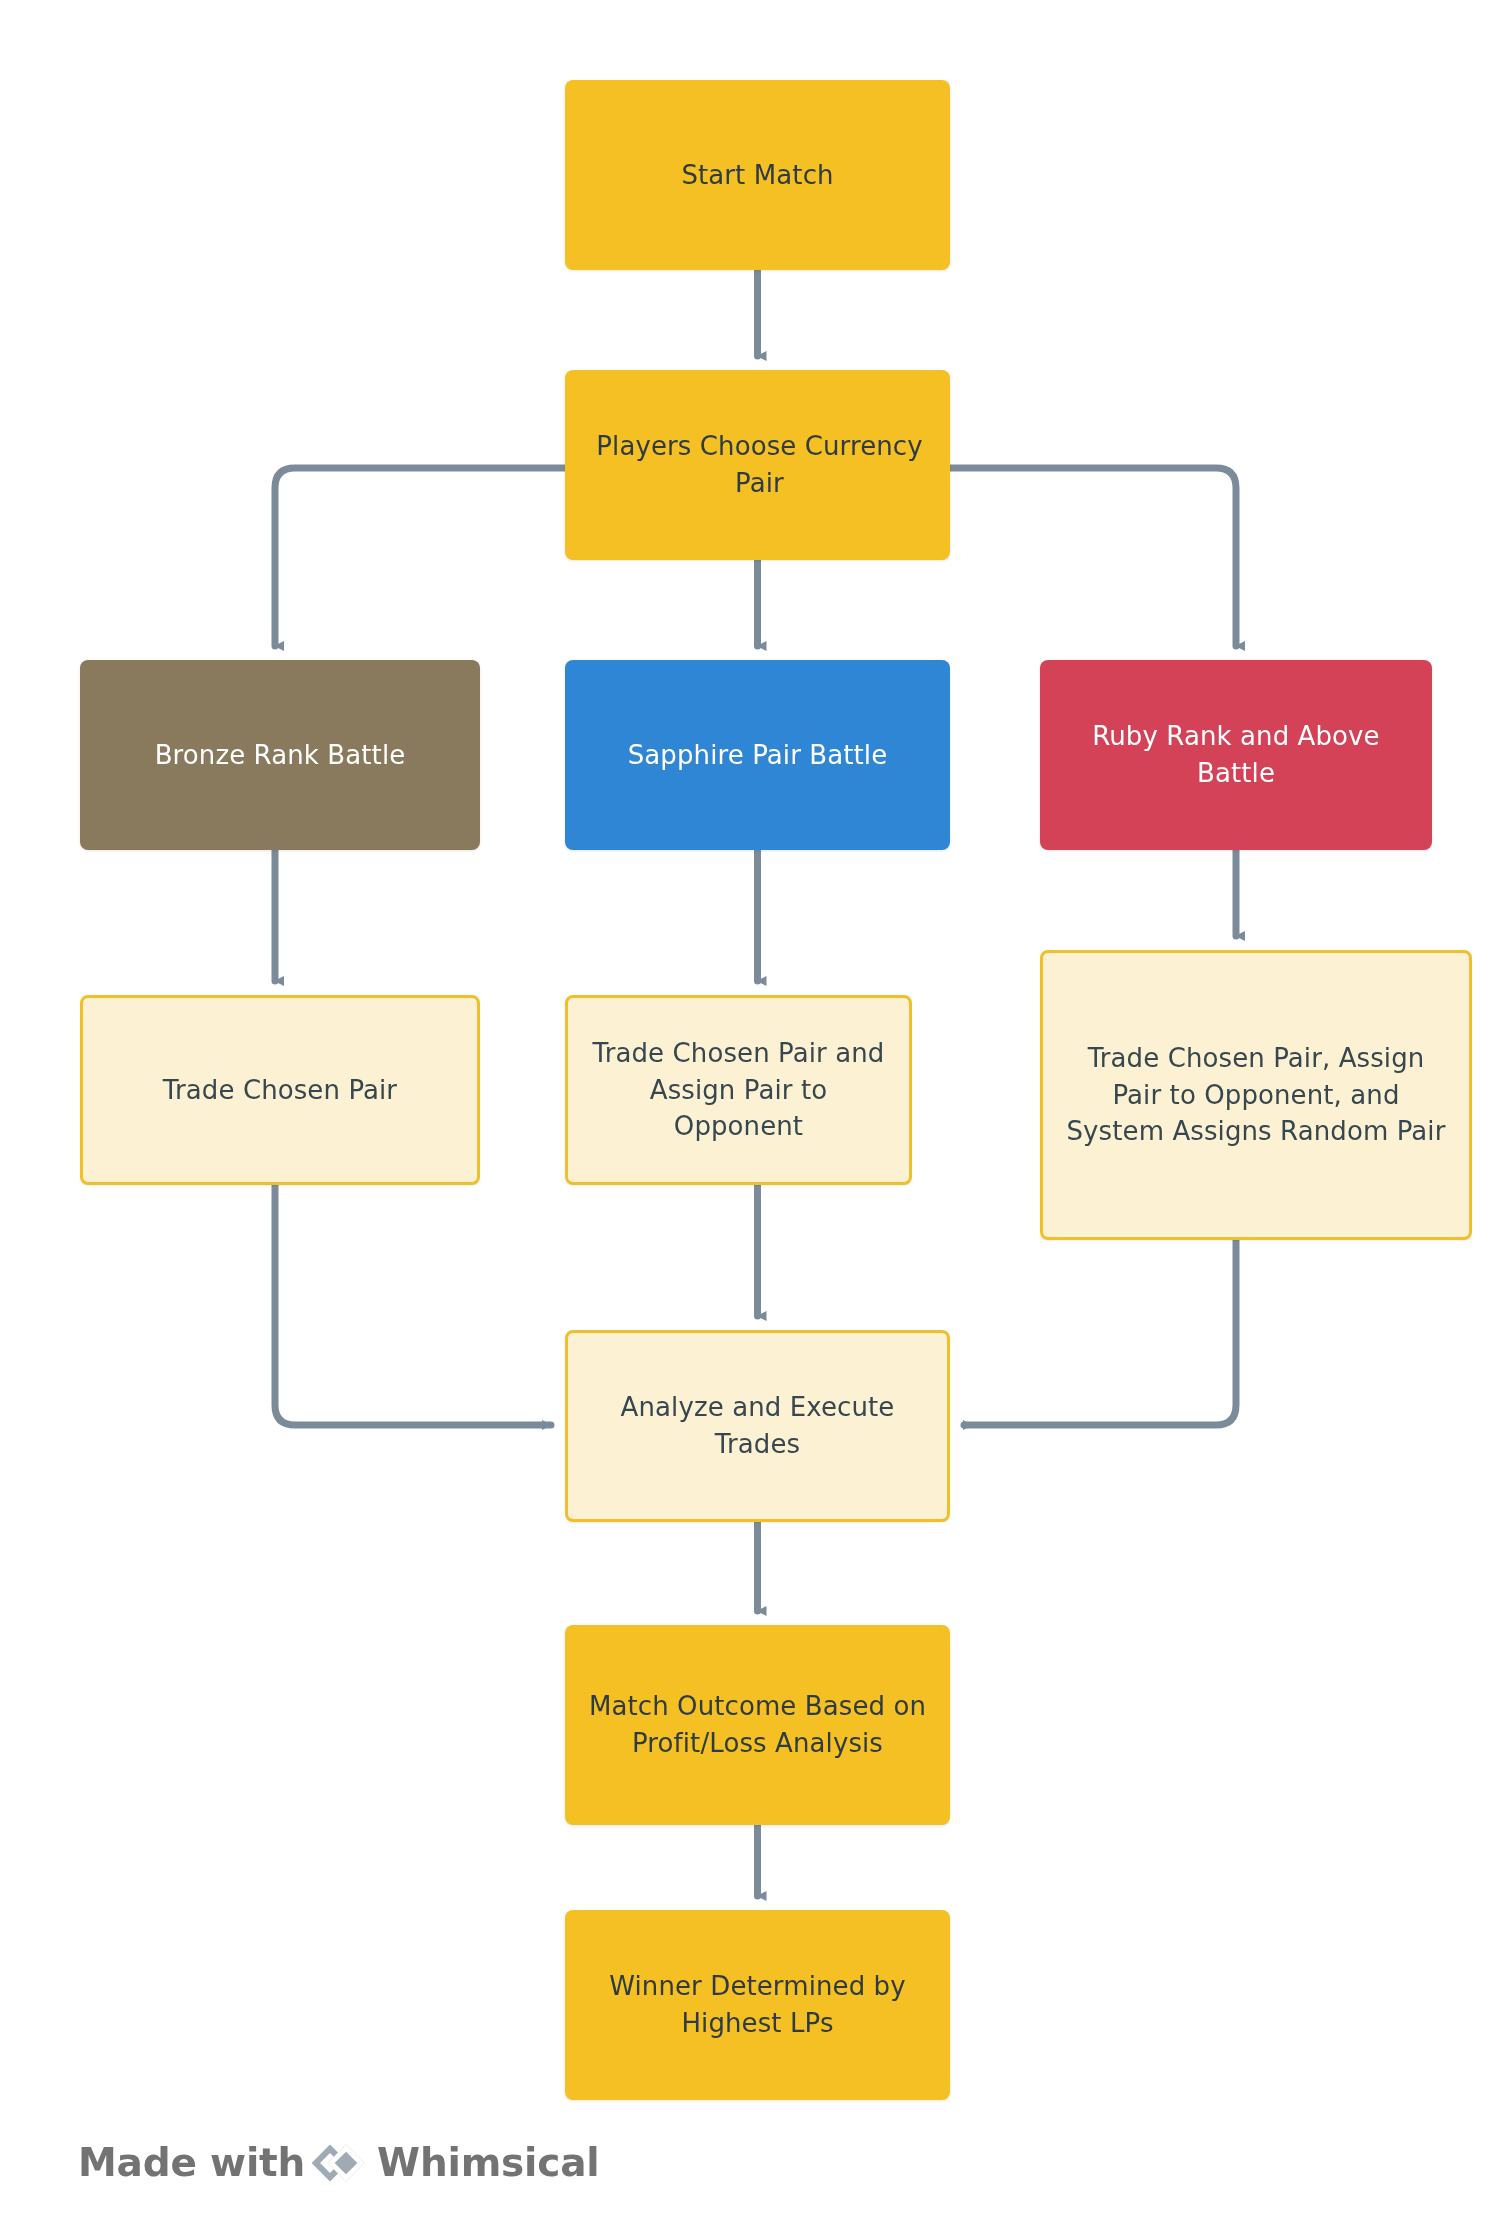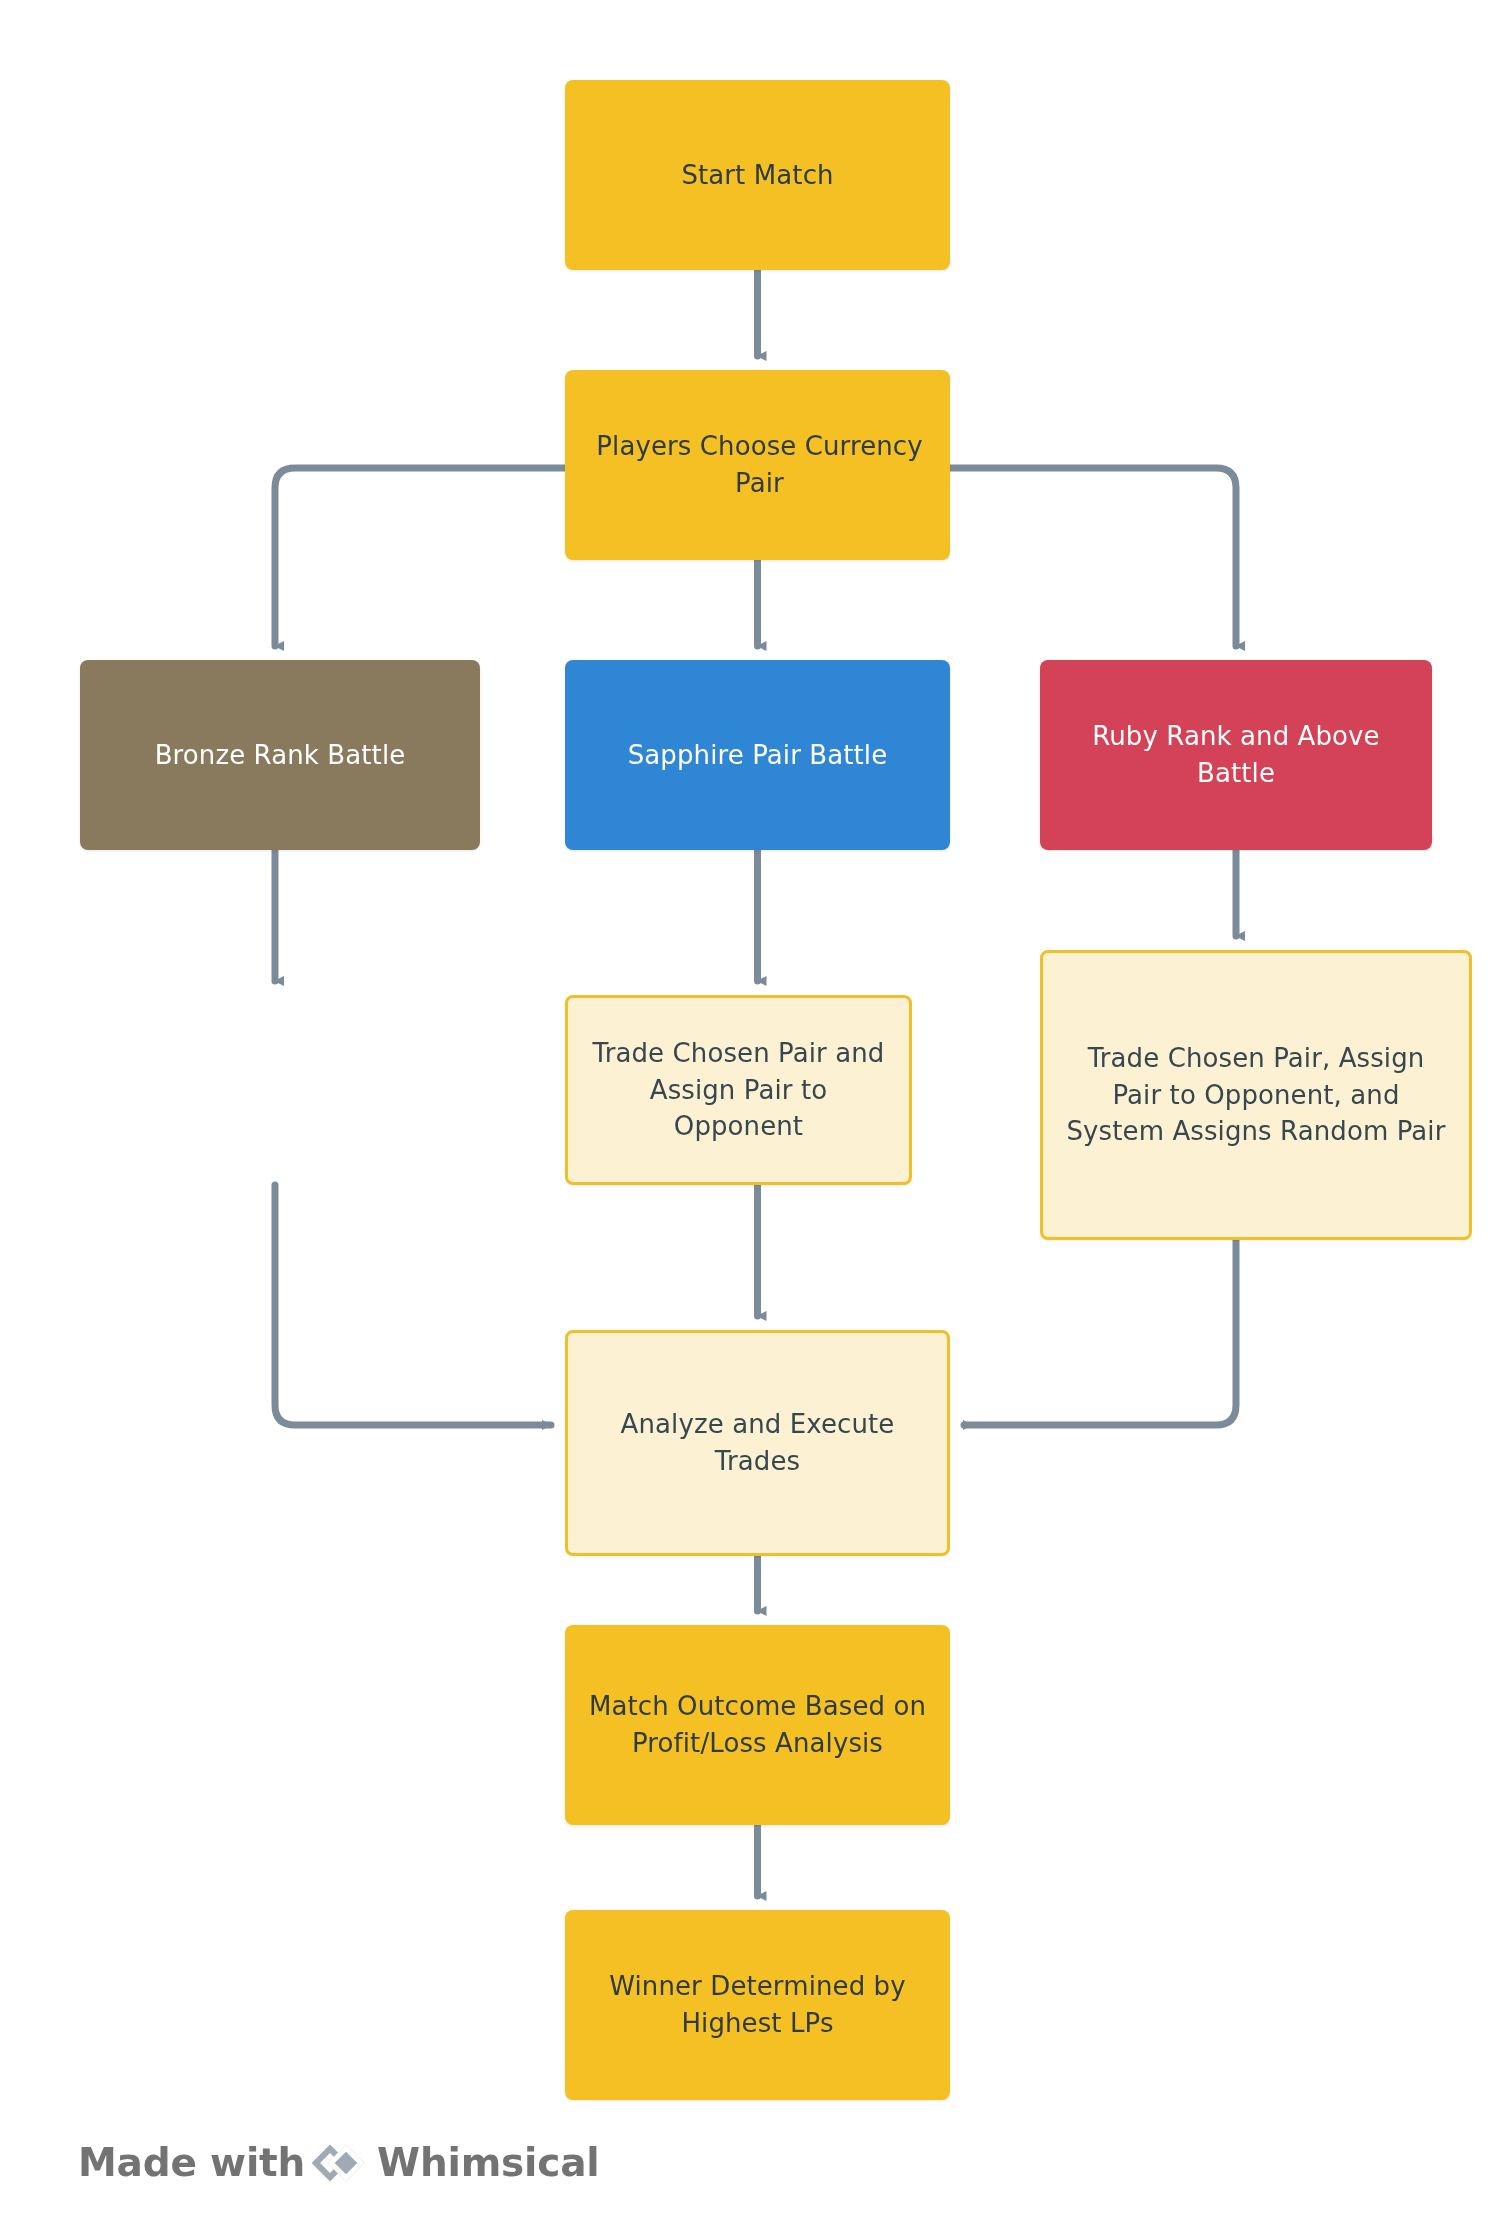--- a/index.html
+++ b/index.html
@@ -63,21 +63,21 @@
 
   
   #n-start          { left: 565px;  top: 80px;   width: 385px; height: 190px; }
   #n-choose         { left: 565px;  top: 370px;  width: 385px; height: 190px; padding-left: 22px; }
   #n-bronze         { left: 80px;   top: 660px;  width: 400px; height: 190px; }
   #n-sapphire       { left: 565px;  top: 660px;  width: 385px; height: 190px; }
   #n-ruby           { left: 1040px; top: 660px;  width: 392px; height: 190px; }
   #n-trade-bronze   { left: 80px;   top: 995px;  width: 400px; height: 190px; }
   #n-trade-sapphire { left: 565px;  top: 995px;  width: 347px; height: 190px; }
   #n-trade-ruby     { left: 1040px; top: 950px;  width: 432px; height: 290px; }
-  #n-analyze        { left: 565px;  top: 1330px; width: 385px; height: 226px; }
+  #n-analyze        { left: 565px;  top: 1330px; width: 385px; height: 192px; }
   #n-outcome        { left: 565px;  top: 1625px; width: 385px; height: 200px; }
   #n-winner         { left: 565px;  top: 1910px; width: 385px; height: 190px; }
 
   
   #footer {
     position: absolute;
     left: 78px;
     top: 2140px;
     display: flex;
     align-items: center;
@@ -162,20 +162,21 @@
   <div class="node node-solid-yellow" id="n-start">Start Match</div>
 
   <div class="node node-solid-yellow" id="n-choose">Players Choose Currency Pair</div>
 
   <div class="node node-bronze" id="n-bronze">Bronze Rank Battle</div>
 
   <div class="node node-sapphire" id="n-sapphire">Sapphire Pair Battle</div>
 
   <div class="node node-ruby" id="n-ruby">Ruby Rank and Above Battle</div>
 
+  <div class="node node-outline-cream" id="n-trade-bronze">Trade Chosen Pair</div>
 
   <div class="node node-outline-cream" id="n-trade-sapphire">Trade Chosen Pair and Assign Pair to Opponent</div>
 
   <div class="node node-outline-cream" id="n-trade-ruby">Trade Chosen Pair, Assign Pair to Opponent, and System Assigns Random Pair</div>
 
   <div class="node node-outline-cream" id="n-analyze">Analyze and Execute Trades</div>
 
   <div class="node node-solid-yellow" id="n-outcome">Match Outcome Based on Profit/Loss Analysis</div>
 
   <div class="node node-solid-yellow" id="n-winner">Winner Determined by Highest LPs</div>

